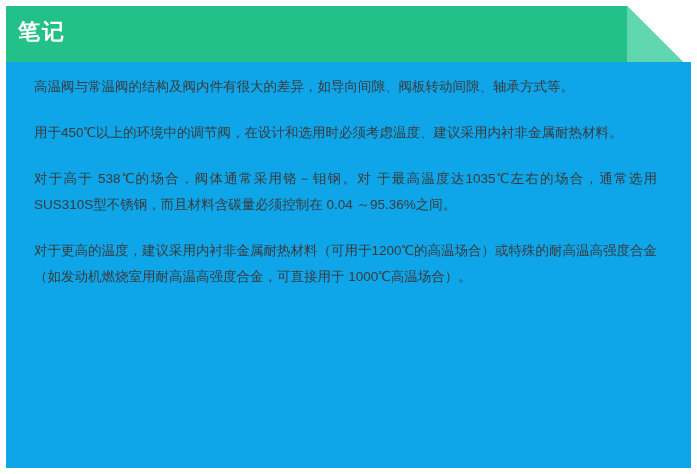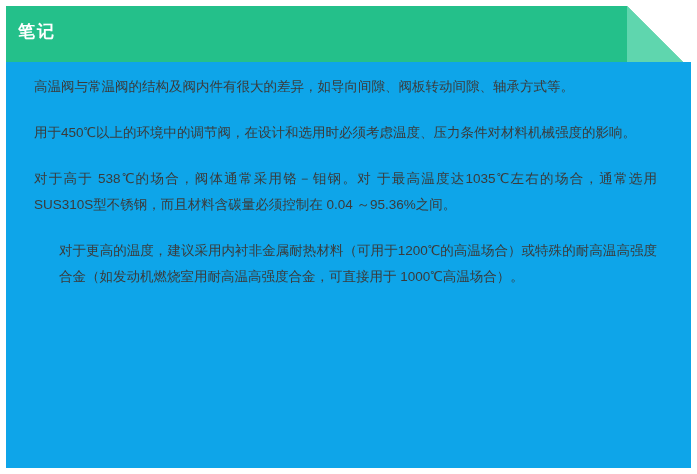--- a/index.html
+++ b/index.html
@@ -54,50 +54,49 @@
     top: 0px;
     right: 8px;
     bottom: 0px;
     padding: 12px 26px 10px 14px;
     box-sizing: border-box;
   }
   .title {
     position: absolute;
     left: 18px;
     top: 20px;
-    font-size: 17px;
+    font-size: 22px;
     font-weight: bold;
     color: #ffffff;
     letter-spacing: 2px;
     line-height: 24px;
   }
   p.para {
     margin: 0 0 20px 0;
     font-size: 13.5px;
     line-height: 26px;
     color: #3b3b3b;
     text-align: justify;
   }
   p.para:last-child {
     margin-bottom: 0;
-    margin-left: 25px;
   }
 </style>
 </head>
 <body>
 
 <div id="canvas">
 
   <div class="card"></div>
   <div class="fold"></div>
 
   <div class="title">笔记</div>
 
   <div class="paper">
     <div class="paper-inner">
       <p class="para">高温阀与常温阀的结构及阀内件有很大的差异，如导向间隙、阀板转动间隙、轴承方式等。</p>
-      <p class="para">用于450℃以上的环境中的调节阀，在设计和选用时必须考虑温度、压力条件对材料机械强度的影响。</p>
+      <p class="para">用于450℃以上的环境中的调节阀，在设计和选用时必须考虑温度、建议采用内衬非金属耐热材料。</p>
       <p class="para">对于高于 538℃的场合，阀体通常采用铬－钼钢。对 于最高温度达1035℃左右的场合，通常选用SUS310S型不锈钢，而且材料含碳量必须控制在 0.04 ～95.36%之间。</p>
       <p class="para">对于更高的温度，建议采用内衬非金属耐热材料（可用于1200℃的高温场合）或特殊的耐高温高强度合金（如发动机燃烧室用耐高温高强度合金，可直接用于 1000℃高温场合）。</p>
     </div>
   </div>
 
 </div>
 
 </body></html>

